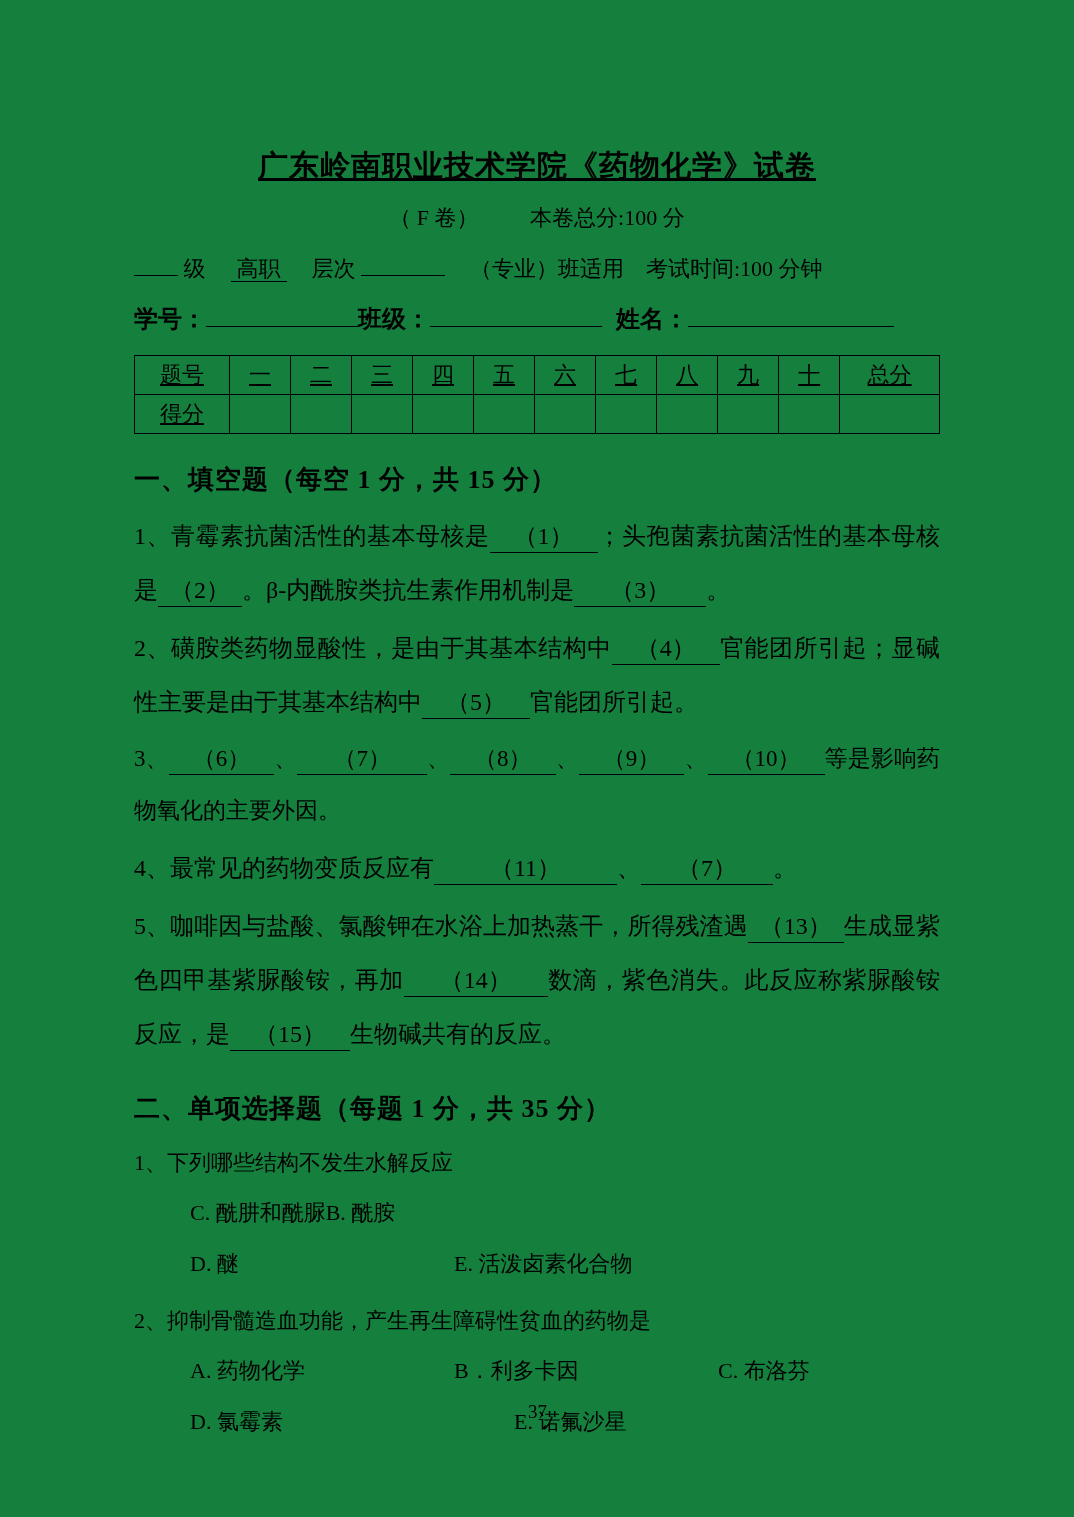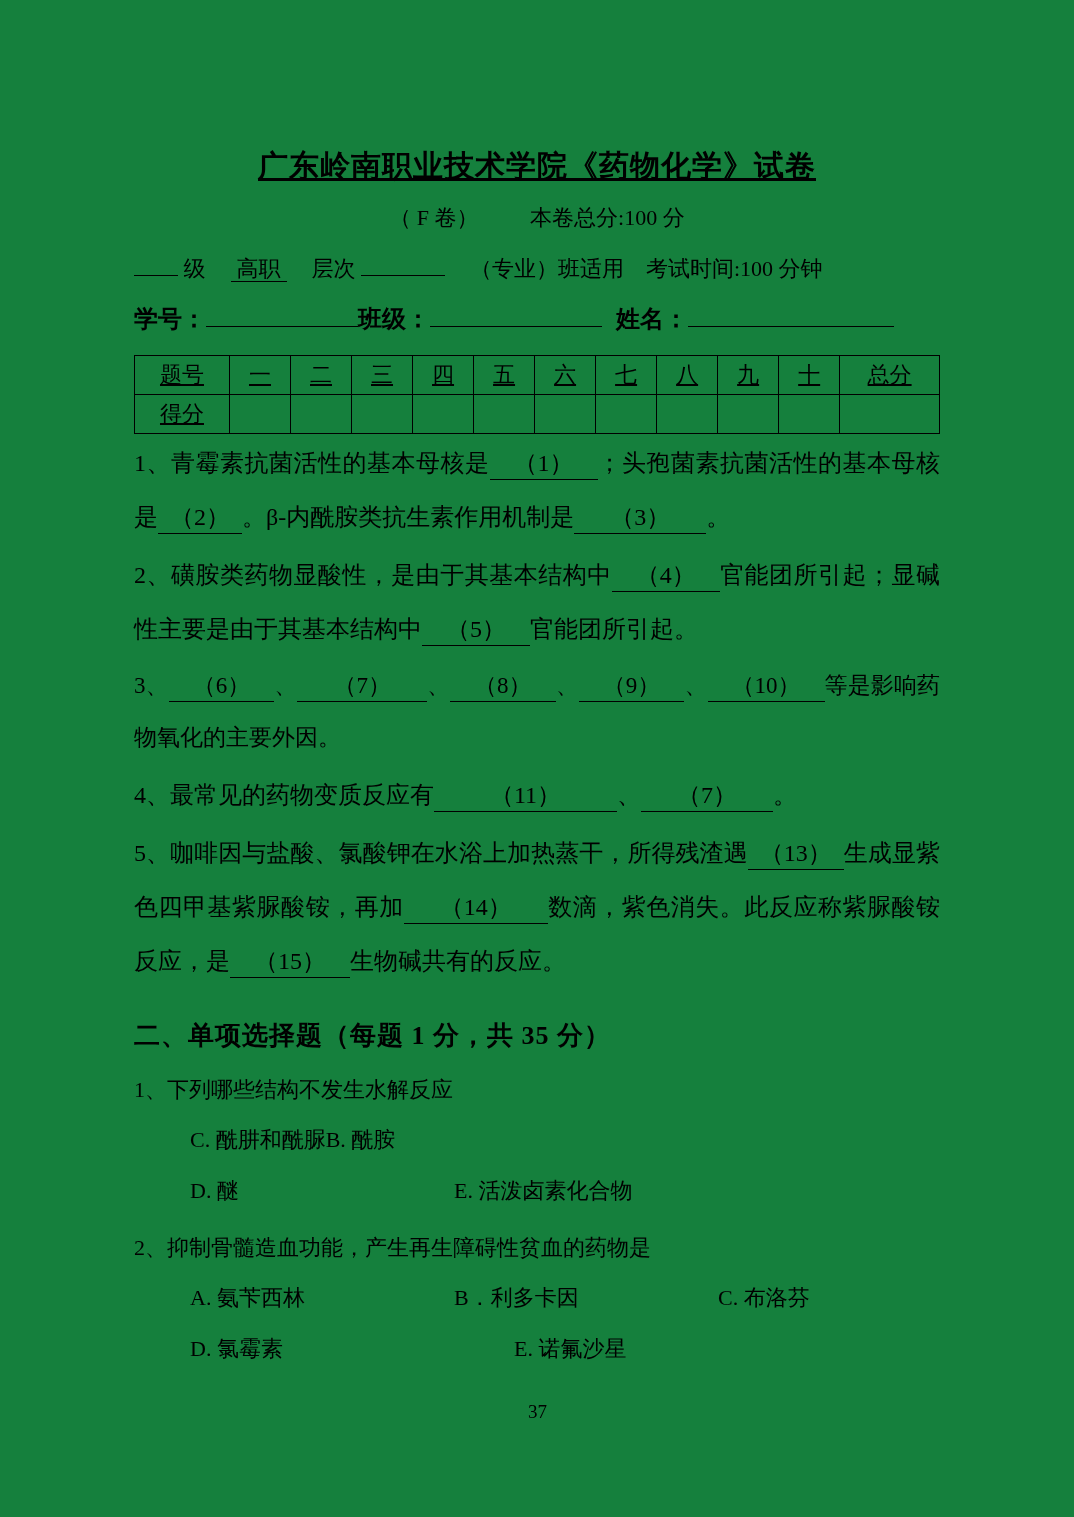--- a/index.html
+++ b/index.html
@@ -114,20 +114,21 @@
       <td></td>
       <td></td>
       <td></td>
       <td></td>
       <td></td>
       <td></td>
     </tr>
   </tbody>
     </table>
 
+  <h2 class="sec">一、填空题（每空 1 分，共 15 分）</h2>
 
   <p class="q">
     <span>1、青霉素抗菌活性的基本母核是</span><span class="blank bl-m">（1）</span><span>；头孢菌素抗菌活性的基本母核是</span><span class="blank bl-s">（2）</span><span>。β-内酰胺类抗生素作用机制是</span><span class="blank bl-l">（3）</span><span>。</span>
   </p>
 
   <p class="q">
     <span>2、磺胺类药物显酸性，是由于其基本结构中</span><span class="blank bl-m">（4）</span><span>官能团所引起；显碱性主要是由于其基本结构中</span><span class="blank bl-m">（5）</span><span>官能团所引起。</span>
   </p>
 
   <p class="q q3">
@@ -149,21 +150,21 @@
     <span class="opt last">C. 酰肼和酰脲</span>
     <span class="opt">B. 酰胺</span>
   </div>
   <div class="opt-row">
     <span class="opt">D. 醚</span>
     <span class="opt last">E. 活泼卤素化合物</span>
   </div>
 
   <p class="stem">2、抑制骨髓造血功能，产生再生障碍性贫血的药物是</p>
   <div class="opt-row">
-    <span class="opt">A. 氨苄西林</span>
+    <span class="opt">A. 药物化学</span>
     <span class="opt">B．利多卡因</span>
     <span class="opt last">C. 布洛芬</span>
   </div>
   <div class="opt-row">
     <span class="opt wide">D. 氯霉素</span>
     <span class="opt last">E. 诺氟沙星</span>
   </div>
 
   <div class="pagenum">37</div>
 

